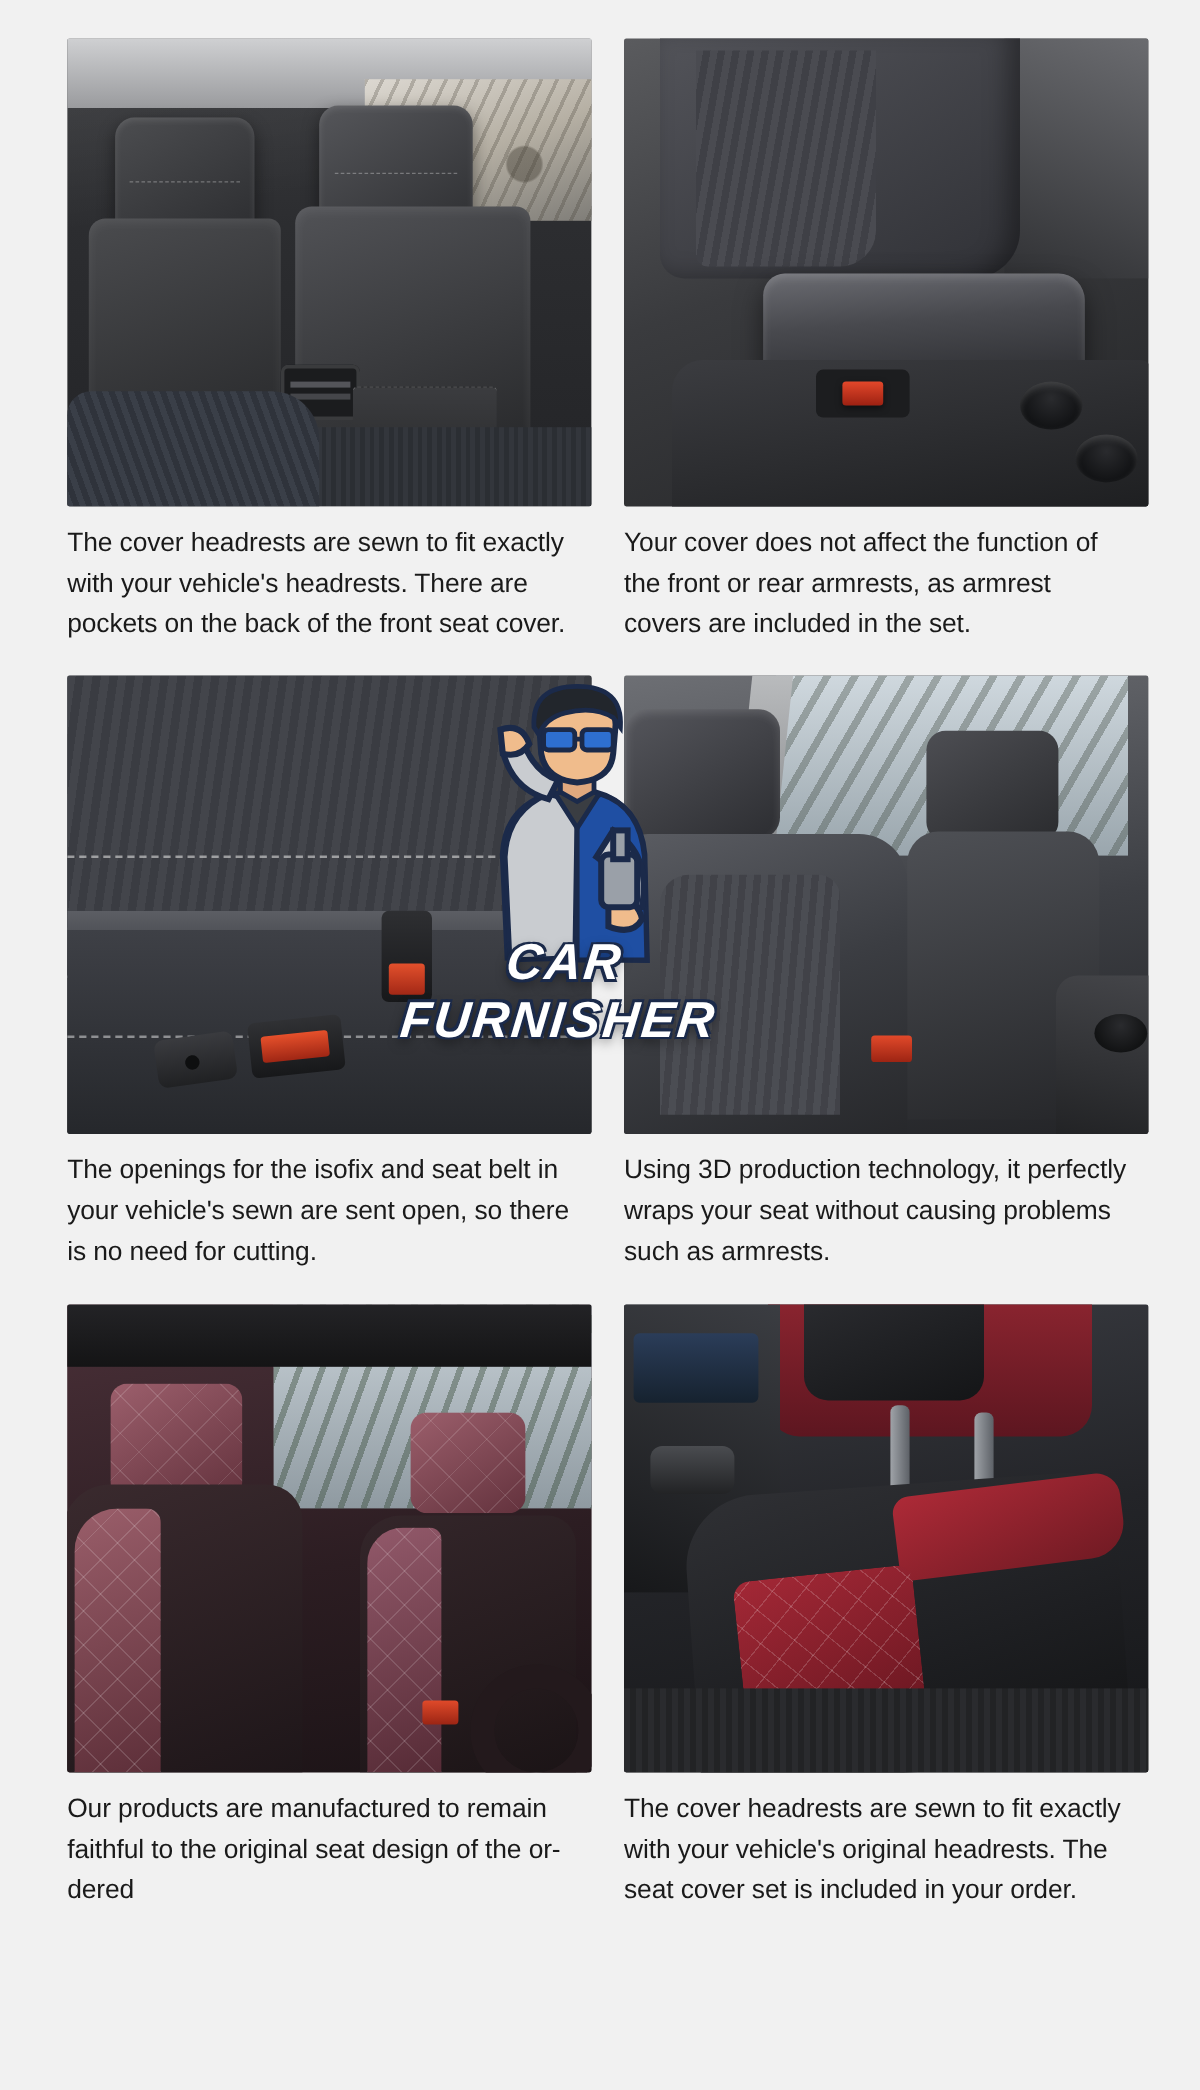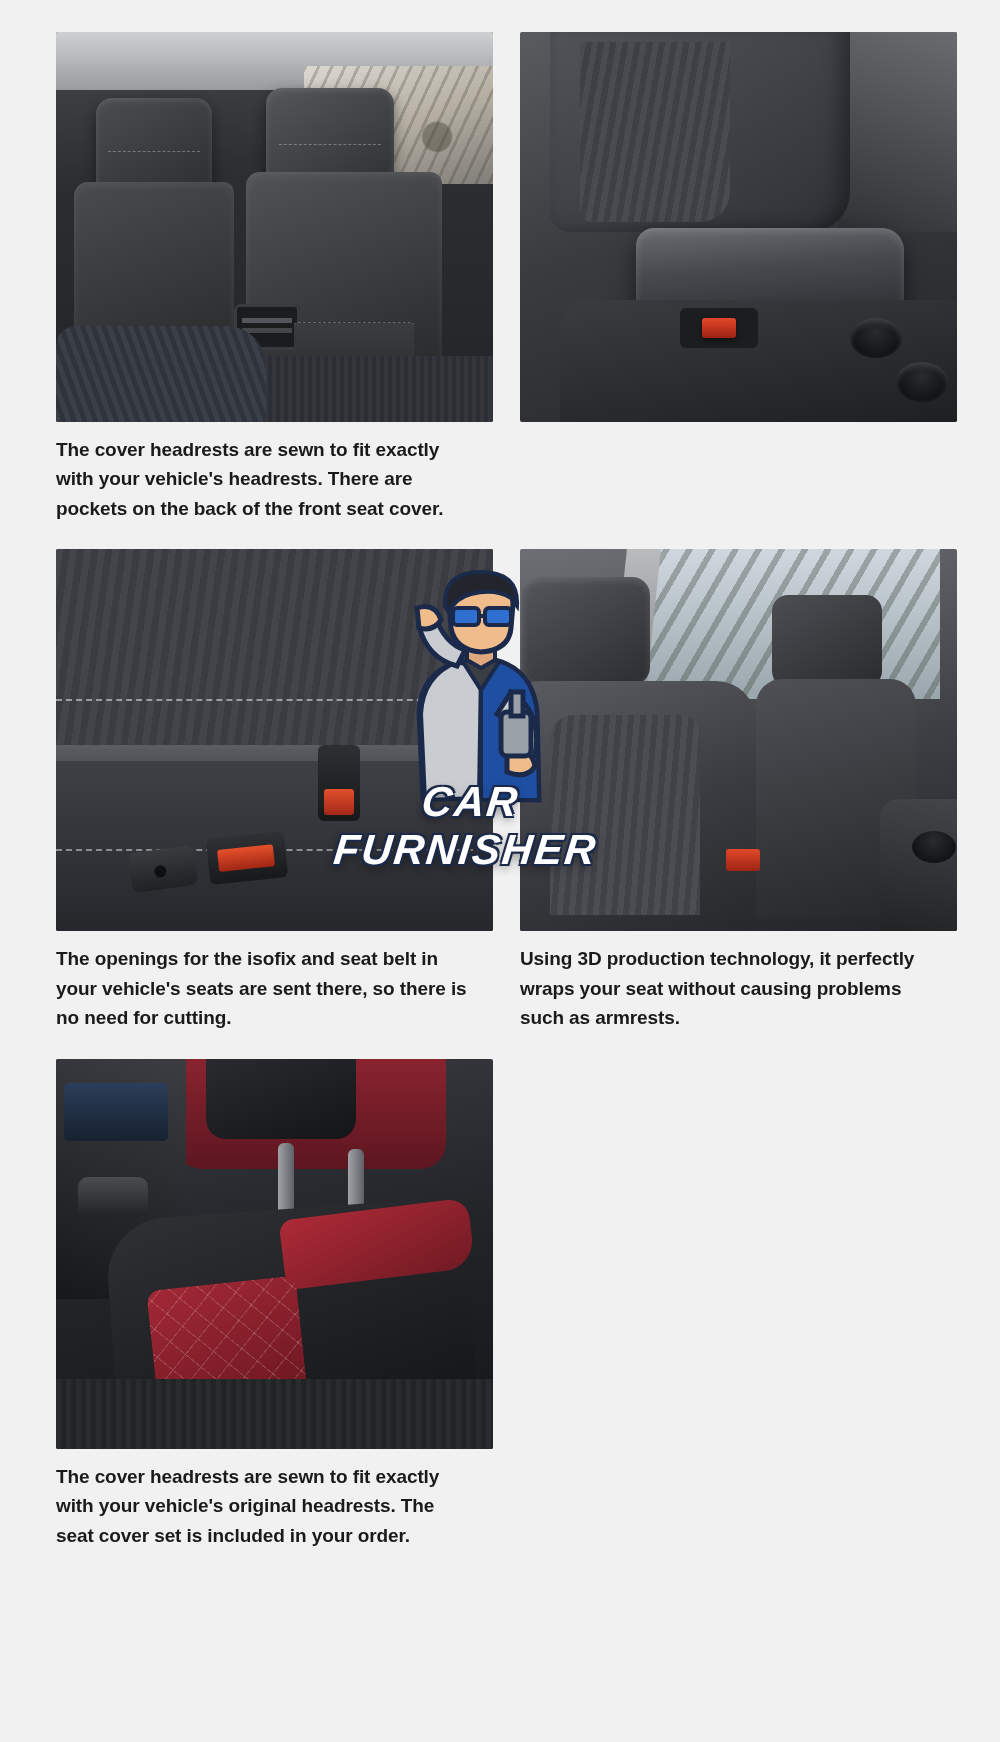--- a/index.html
+++ b/index.html
@@ -35,24 +35,24 @@
   }
   .photo {
     width: 437px;
     height: 390px;
     border-radius: 2px;
     overflow: hidden;
     position: relative;
     background: #2a2a2c;
   }
   .caption {
-    font-size: 19px;
+    font-size: 22px;
     line-height: 1.55;
     color: #1a1a1a;
-    font-weight: bold;
+    font-weight: normal;
     margin-top: 13px;
     letter-spacing: -0.1px;
     max-width: 420px;
   }
   .cell.row2 .photo { height: 382px; }
   .cell.row3 .photo { height: 390px; }
 
   
   .p1 {
     background:
@@ -450,52 +450,68 @@
         <div class="dash"></div>
         <div class="seatback"></div>
         <div class="suede"></div>
         <div class="armrest"></div>
         <div class="console"></div>
         <div class="buckle-body"></div>
         <div class="buckle"></div>
         <div class="cup1"></div>
         <div class="cup2"></div>
       </div>
+      <div class="caption">Your cover does not affect the function of the front or rear armrests, as armrest covers are included in the set.</div>
     </div>
 
     <div class="cell row2">
       <div class="photo p3">
         <div class="benchback"></div>
         <div class="seam1"></div>
         <div class="leatherpad"></div>
         <div class="cushion"></div>
         <div class="seam2"></div>
         <div class="latch-a"></div>
         <div class="latch-b"></div>
         <div class="anchor"></div>
       </div>
-      <div class="caption">The openings for the isofix and seat belt in your vehicle's seats are sent there, so there is no need for cutting.</div>
+      <div class="caption">The openings for the isofix and seat belt in your vehicle's sewn are sent open, so there is no need for cutting.</div>
     </div>
 
     <div class="cell row2">
       <div class="photo p4">
         <div class="sky"></div>
         <div class="pillar"></div>
         <div class="hr"></div>
         <div class="hr2"></div>
         <div class="seatrear"></div>
         <div class="seatfront"></div>
         <div class="suede2"></div>
         <div class="console2"></div>
         <div class="cupx"></div>
         <div class="belt"></div>
       </div>
       <div class="caption">Using 3D production technology, it perfectly wraps your seat without causing problems such as armrests.</div>
     </div>
 
+    <div class="cell row3">
+      <div class="photo p5">
+        <div class="glass"></div>
+        <div class="roofdark"></div>
+        <div class="hr-l"></div>
+        <div class="hr-r"></div>
+        <div class="seat-l"></div>
+        <div class="bolster-l"></div>
+        <div class="seat-r"></div>
+        <div class="bolster-r"></div>
+        <div class="belt2"></div>
+        <div class="wheel"></div>
+      </div>
+      <div class="caption">Our products are manufactured to remain faithful to the original seat design of the or-dered</div>
+    </div>
 
     <div class="cell row3">
       <div class="photo p6">
         <div class="hrtop"></div>
         <div class="hrblack"></div>
         <div class="post1"></div>
         <div class="post2"></div>
         <div class="dashleft"></div>
         <div class="screen"></div>
         <div class="shifter"></div>

